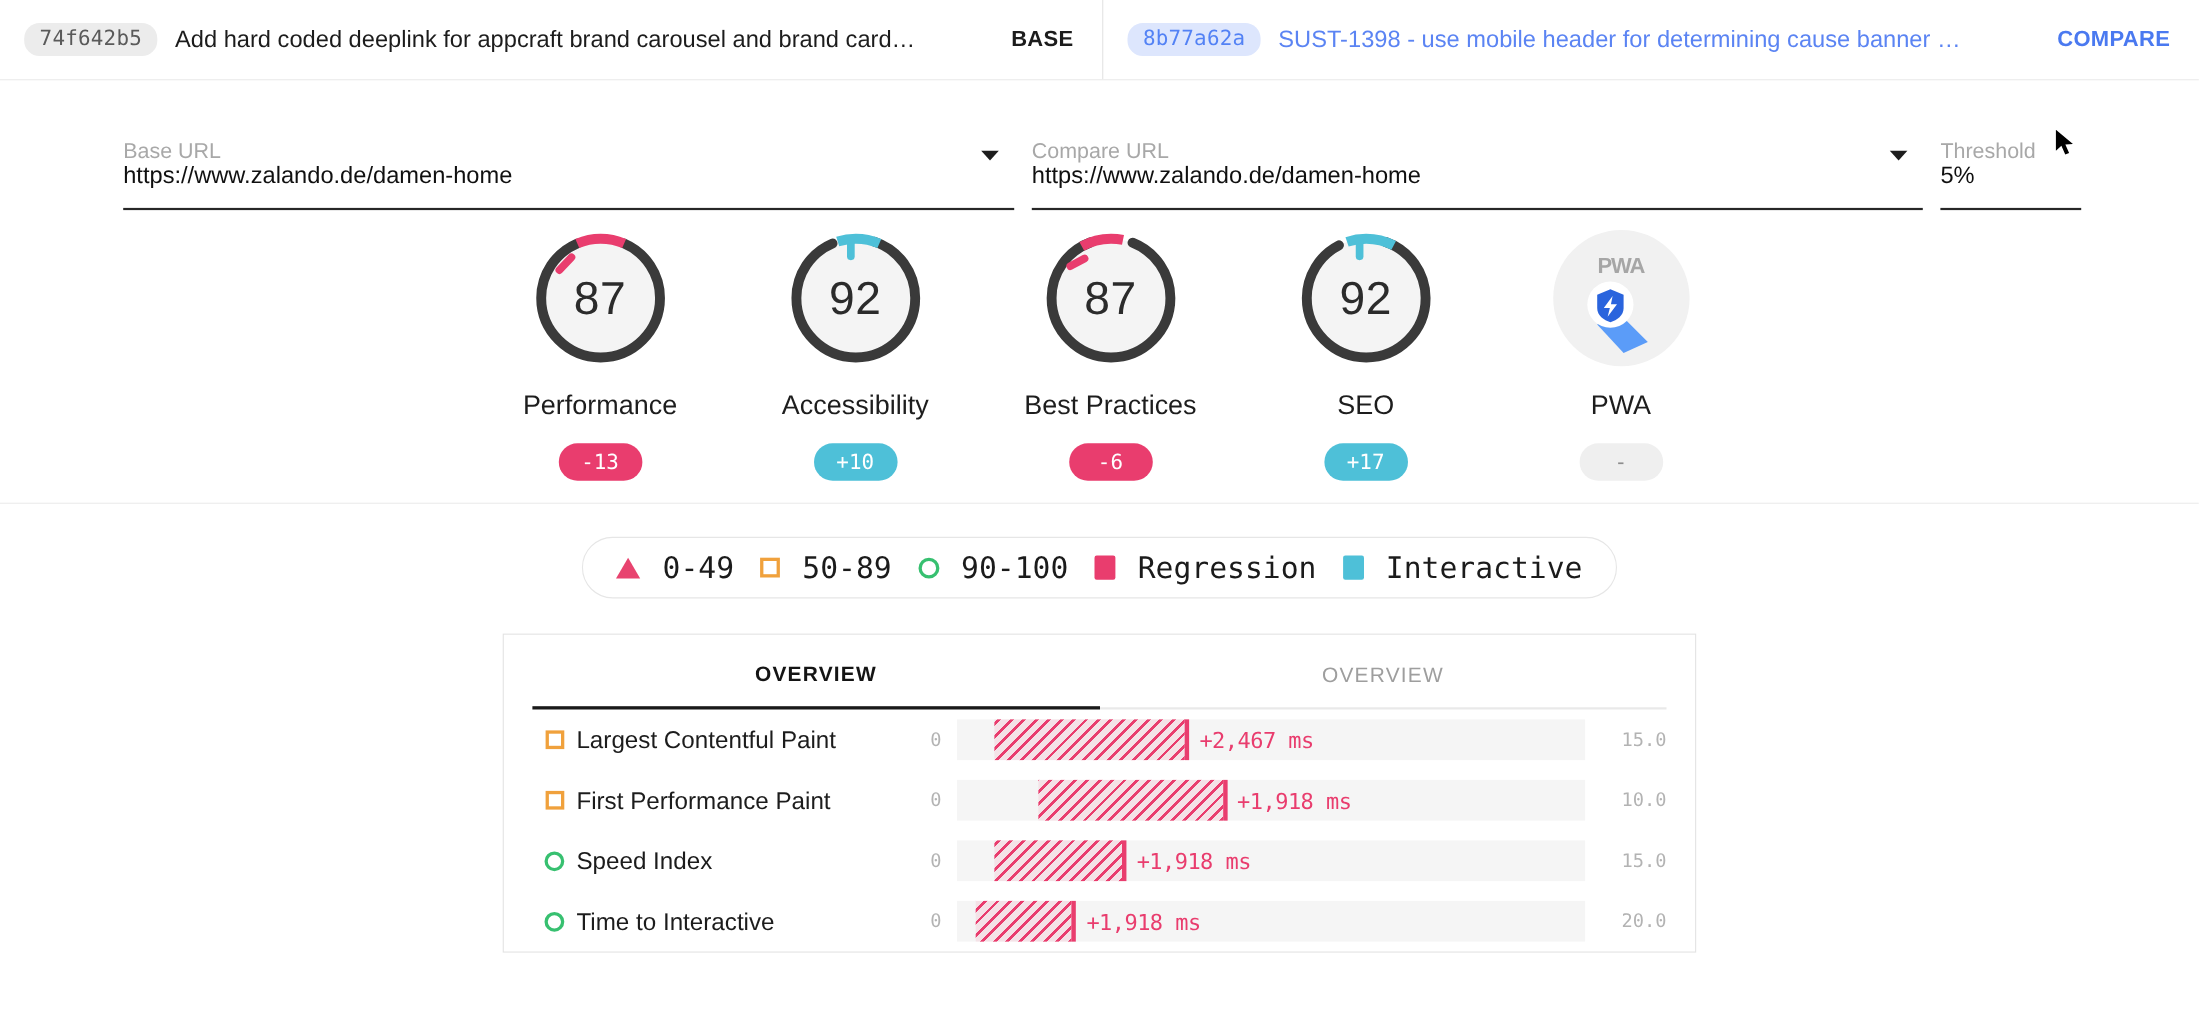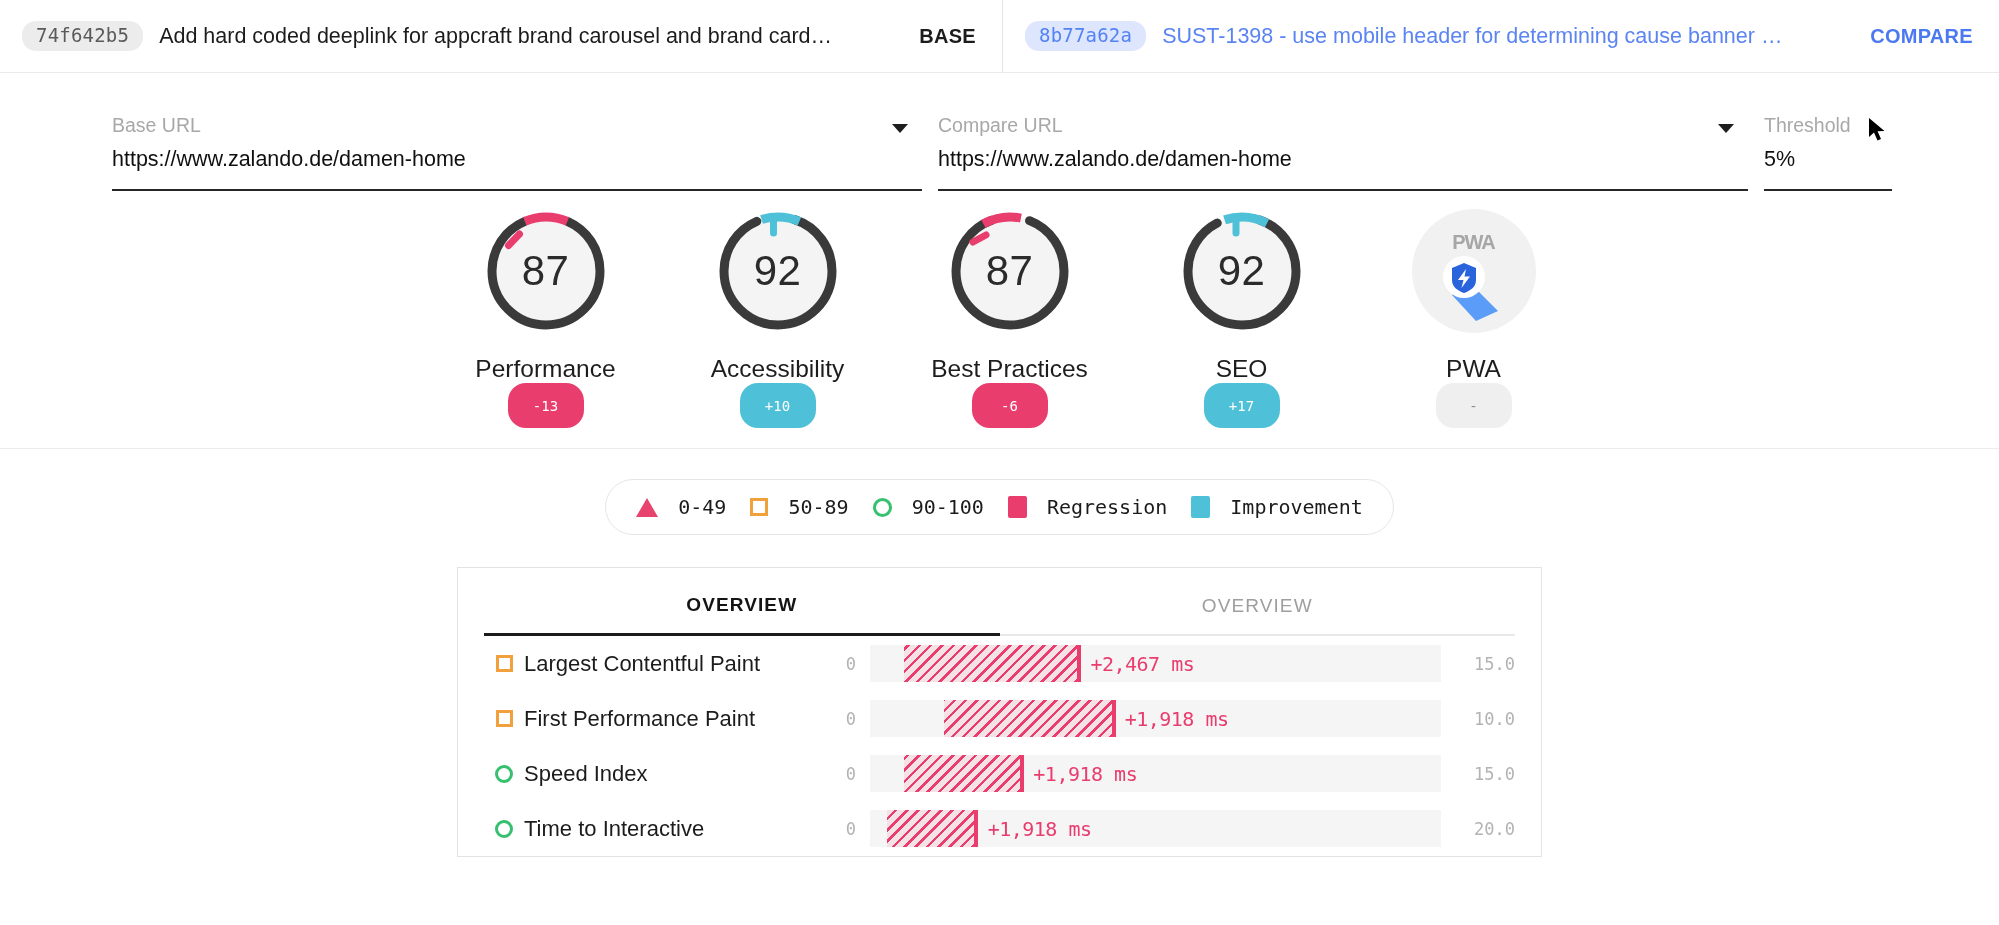--- a/index.html
+++ b/index.html
@@ -69,21 +69,20 @@
     display: flex;
     align-items: flex-end;
     padding: 36px 0 0 0;
     height: 118px;
   }
   .field { position: relative; }
   .field .flabel {
     font-size: 19.5px;
     color: #a8a8a8;
     line-height: 1;
-    margin-bottom: 13px;
     white-space: nowrap;
   }
   .field .fvalue {
     font-size: 21.5px;
     color: #101010;
     line-height: 1;
     padding-bottom: 19px;
     white-space: nowrap;
     overflow: hidden;
   }
@@ -144,29 +143,30 @@
     letter-spacing: .5px;
   }
   .gauge-label {
     margin-top: 22px;
     font-size: 24.5px;
     color: #1d1d1d;
     white-space: nowrap;
     text-align: center;
   }
   .delta-pill {
+    margin-top: 20px;
     min-width: 76px;
-    height: 45px;
+    height: 34px;
     border-radius: 18px;
     display: flex;
     align-items: center;
     justify-content: center;
     color: #fff;
     font-family: "DejaVu Sans Mono", monospace;
-    font-size: 14px;
+    font-size: 19px;
     padding: 0 16px;
   }
   .delta-pill.neutral { background: #efefef; color: #8d8d8d; }
 
   
   .pwa-circle {
     width: 124px; height: 124px;
     border-radius: 50%;
     background: #f1f1f1;
     position: relative;
@@ -199,21 +199,21 @@
     align-items: center;
     padding: 0 30px;
     gap: 24px;
     background: #fff;
   }
   .legend-item {
     display: flex;
     align-items: center;
     gap: 20px;
     font-family: "DejaVu Sans Mono", monospace;
-    font-size: 20px;
+    font-size: 27px;
     color: #1b1b1b;
   }
   .lg-tri {
     width: 0; height: 0;
     border-left: 11px solid transparent;
     border-right: 11px solid transparent;
     border-bottom: 19px solid #e8436f;
   }
   .lg-sq { width: 18px; height: 18px; border: 3px solid #f0a13c; }
   .lg-ci { width: 19px; height: 19px; border: 3px solid #37c070; border-radius: 50%; }
@@ -437,21 +437,21 @@
     <div class="legend-item">
       <span class="lg-ci"></span>
       <span>90-100</span>
     </div>
     <div class="legend-item">
       <span class="lg-fill" style="background:#e93d6e"></span>
       <span>Regression</span>
     </div>
     <div class="legend-item">
       <span class="lg-fill" style="background:#4ec0d8"></span>
-      <span>Improvement</span>
+      <span>Interactive</span>
     </div>
   </div>
 </div>
 
 <div class="metrics-wrap">
   <div class="metrics-card">
 
     <div class="metrics-head">
       <div class="tabs">
         <div class="tab active">OVERVIEW</div>

